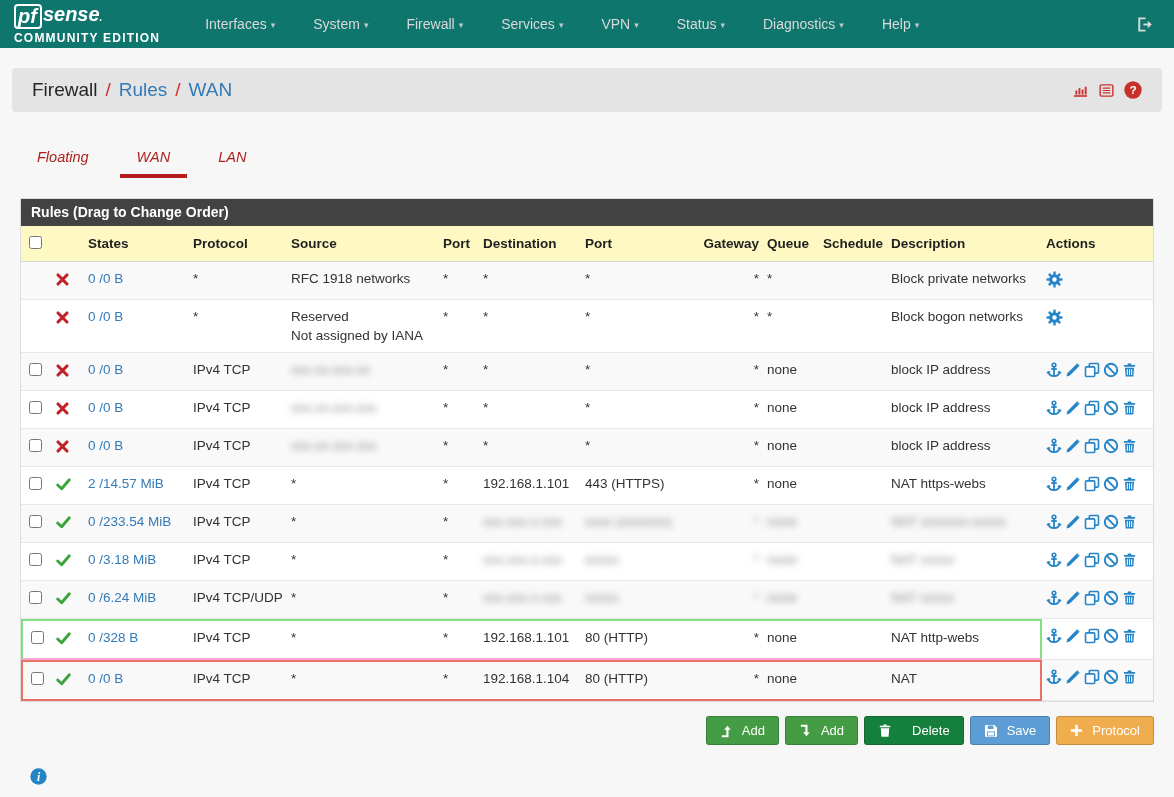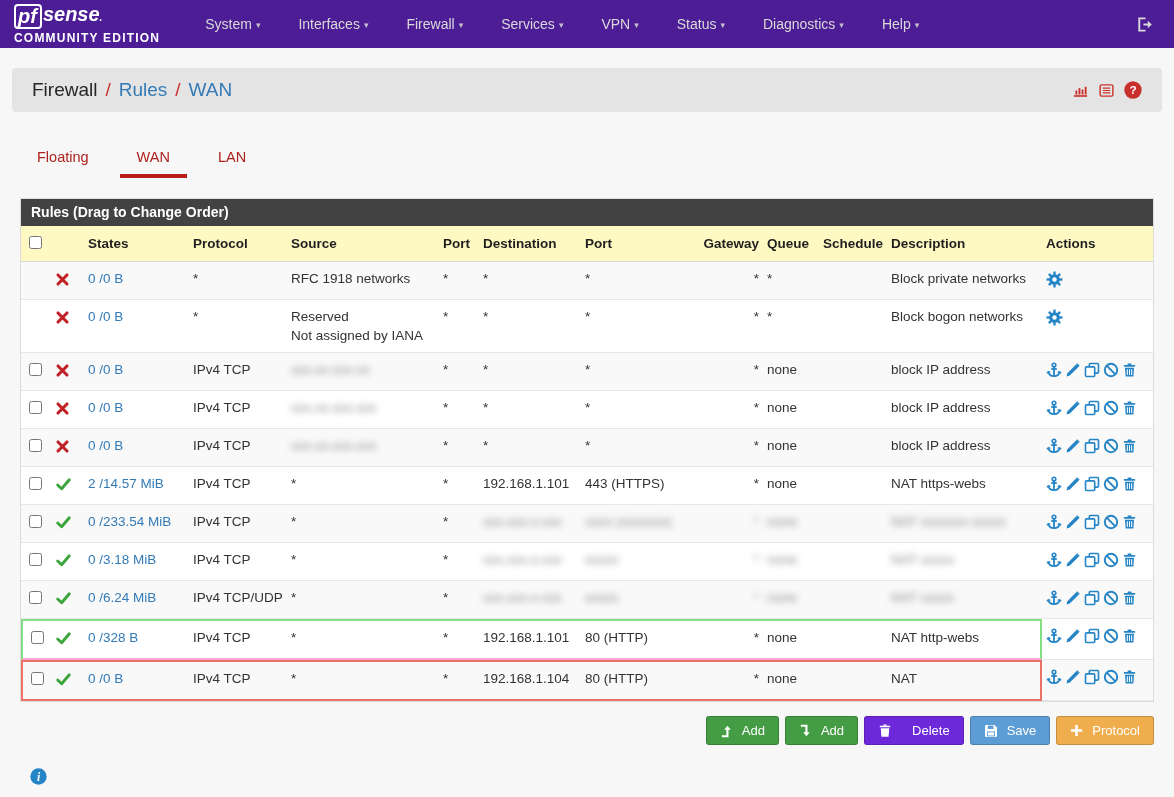--- a/index.html
+++ b/index.html
@@ -1,39 +1,39 @@
 <!DOCTYPE html>
 <html><head>
 <meta charset="utf-8">
 <style>
   * { box-sizing: border-box; }
   html,body { margin:0; padding:0; background:#f7f7f7; font-family:"Liberation Sans", sans-serif; }
   .page { width:1174px; height:797px; position:relative; overflow:hidden; }
 
   
-  .navbar { background:#4c1d95; height:48px; display:flex; padding:0 14px; }
+  .navbar { background:#0f766e; height:48px; display:flex; align-items:center; padding:8px 14px; }
   .logo { display:flex; flex-direction:column; justify-content:center; margin-right:26px; cursor:pointer; }
   .logo-top { display:flex; align-items:center; color:#fff; font-weight:bold; font-style:italic; font-size:20px; line-height:20px; }
   .pf-box { border:2px solid #fff; border-radius:4px; padding:0 3px 1px 2px; margin-right:1px; }
   .logo-edition { color:#fff; font-size:12px; font-weight:bold; letter-spacing:1.2px; margin-top:2px; }
   .nav-items { display:flex; height:48px; }
   .nav-item { color:#d9d9d9; font-size:14px; padding:0 19px; line-height:48px; cursor:pointer; white-space:nowrap; }
   .caret { font-size:9px; opacity:.85; margin-left:4px; vertical-align:1px; }
   .nav-right { margin-left:auto; color:#d9d9d9; display:flex; align-items:center; cursor:pointer; padding-right:6px; }
 
   
   .breadcrumb-bar { margin:20px 12px 0; background:#e4e4e4; border-radius:4px; padding:11px 20px; display:flex; align-items:center; font-size:19px; }
   .bc-text { color:#262626; }
   .bc-sep { color:#c9302c; margin:0 8px; }
   .bc-link { color:#337ab7; text-decoration:none; cursor:pointer; }
   .bc-icons { margin-left:auto; display:flex; align-items:center; gap:9px; color:#c9302c; }
   .bc-icons span { cursor:pointer; display:flex; }
 
   
-  .tabs { margin:27px 20px 0; display:flex; }
+  .tabs { margin:27px 20px 0; display:flex;font-style:italic; }
   .tab { color:#ad221e; font-size:14.5px; padding:10px 17px 9px; cursor:pointer; border-bottom:4px solid transparent; margin-right:14px; }
   .tab.active { border-bottom-color:#b71c1c; }
 
   
   .panel { margin:20px 20px 0; background:#fff; border:1px solid #dcdcdc; }
   .panel-header { background:#424242; color:#fff; font-weight:bold; font-size:14px; padding:5px 10px 6px; }
   table { width:100%; border-collapse:separate; border-spacing:0; table-layout:fixed; font-size:13.5px; color:#333; }
   thead th { text-align:left; font-weight:bold; color:#1f1f1f; padding:9px 4px; border-bottom:1px solid #d5d5d5; background:#fef9c3;margin-left:28px; }
   tbody td { padding:9px 4px; border-bottom:1px solid #e7e7e7; vertical-align:top; }
   tbody tr:nth-child(odd) { background:#f9f9f9; }
@@ -79,22 +79,22 @@
 
   <div class="navbar">
     <div class="logo">
       <div class="logo-top">
         <span class="pf-box">pf</span>
           <span>sense<span style="font-size:10px;">.</span></span>
       </div>
       <div class="logo-edition">COMMUNITY EDITION</div>
     </div>
     <div class="nav-items" id="nav-items">
+        <div class="nav-item">Interfaces<span class="caret">▾</span></div>
         <div class="nav-item">System<span class="caret">▾</span></div>
-        <div class="nav-item">Interfaces<span class="caret">▾</span></div>
         <div class="nav-item">Firewall<span class="caret">▾</span></div>
         <div class="nav-item">Services<span class="caret">▾</span></div>
         <div class="nav-item">VPN<span class="caret">▾</span></div>
         <div class="nav-item">Status<span class="caret">▾</span></div>
         <div class="nav-item">Diagnostics<span class="caret">▾</span></div>
         <div class="nav-item">Help<span class="caret">▾</span></div>
       </div>
     <div class="nav-right" id="signout">
         <svg width="18" height="17" viewBox="0 0 16 16" fill="none" stroke="currentColor" stroke-width="1.8">
           <path d="M8.5 2.2 H2.6 V13.8 H8.5"></path>
@@ -684,21 +684,21 @@
       </div>
       <div class="btn" style="background: rgb(68, 157, 68);">
         <span style="display:inline-flex">
           <svg width="13" height="14" viewBox="0 0 14 14" fill="none" stroke="currentColor">
             <path d="M2 1.4 H8 V9.2" stroke-width="2.3"></path>
             <path d="M4.5 8.4 L8 12.6 L11.5 8.4 Z" fill="currentColor" stroke="none"></path>
           </svg>
         </span>
         <span>Add</span>
       </div>
-      <div class="btn" style="background: #6d28d9; gap: 20px;">
+      <div class="btn" style="background: #15803d; gap: 20px;">
         <span style="display:inline-flex">
           <svg width="14" height="15" viewBox="0 0 16 16" fill="currentColor">
             <rect x="2" y="2.6" width="12" height="1.8" rx="0.4"></rect>
             <rect x="6" y="1" width="4" height="1.7" rx="0.4"></rect>
             <path d="M3.2 5.5 H12.8 L12.1 15 H3.9 Z"></path>
           </svg>
         </span>
         <span>Delete</span>
       </div>
       <div class="btn" style="background: rgb(93, 157, 213);">

